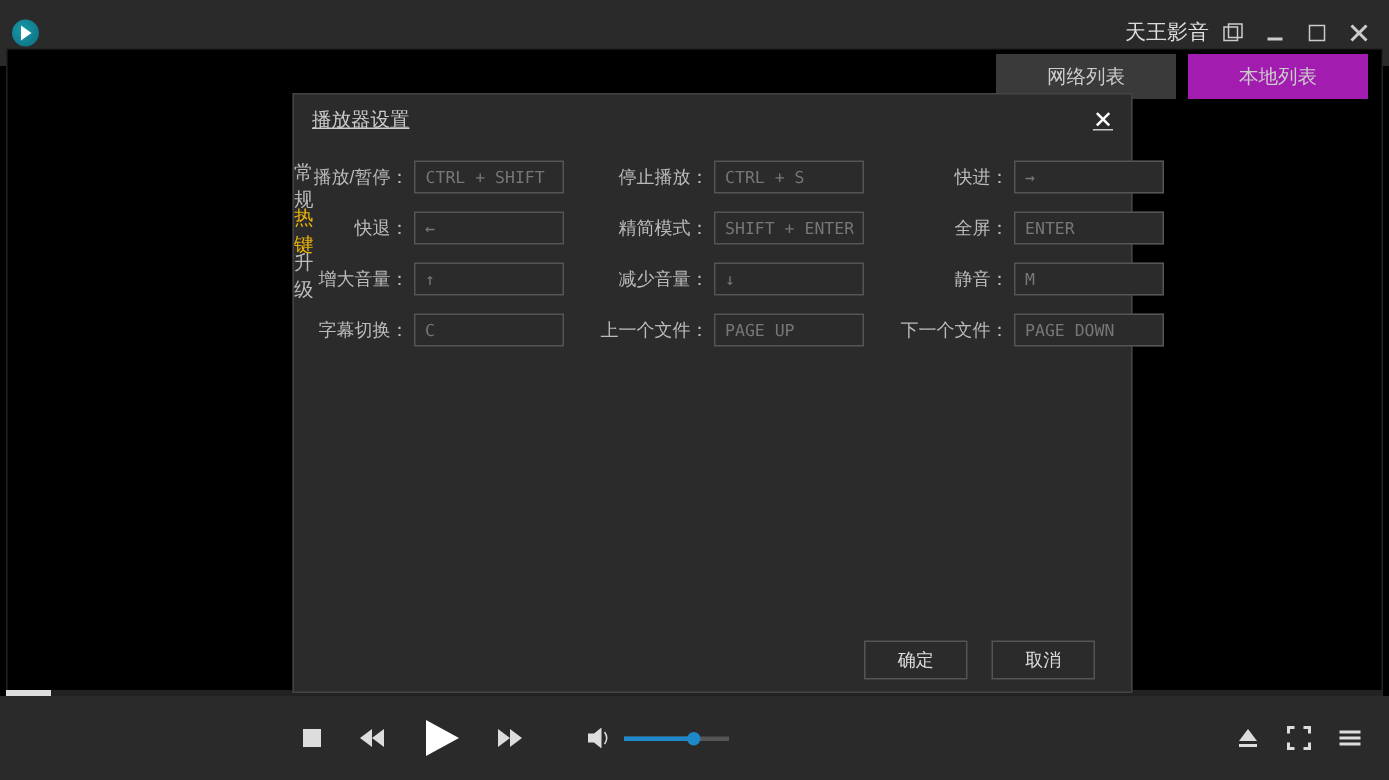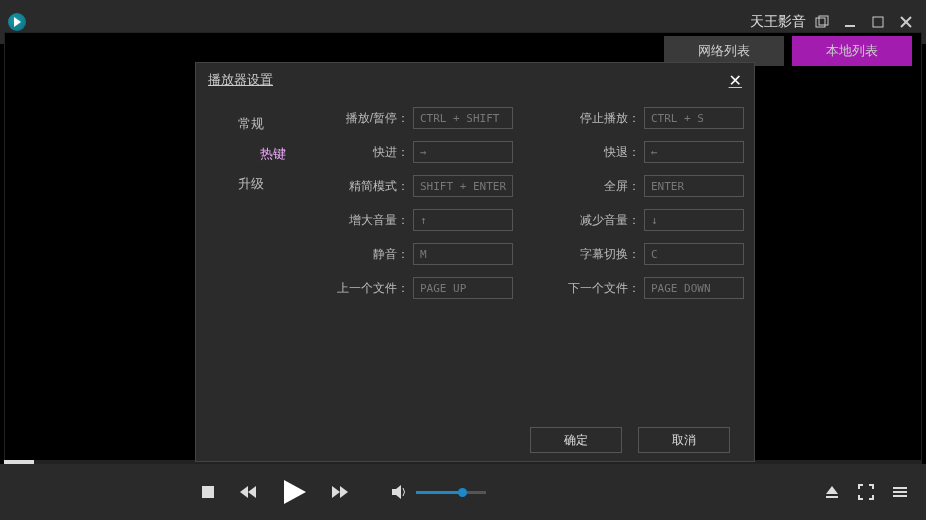--- a/index.html
+++ b/index.html
@@ -30,28 +30,28 @@
 .vol-track .fill { position: absolute; left: 0; top: 0; height: 3px; width: 45px; background: #1e88c8; }
 .vol-track .thumb { position: absolute; left: 42px; top: -3px; width: 9px; height: 9px; border-radius: 50%; background: #1e88c8; }
 
 
 .dialog { position: absolute; left: 195px; top: 62px; width: 560px; height: 400px; background: #2b2b2b; border: 1px solid #444; color: #ccc; }
 .dialog-title { height: 34px; display: flex; align-items: center; padding: 0 12px; font-size: 13px; text-decoration: underline; }
 .dialog-title .close { margin-left: auto; cursor: pointer; font-size: 16px; color: #fff; }
 .dialog-body { display: flex; height: 320px; }
 .sidebar { width: 110px; padding-top: 12px; }
 .sidebar .item { height: 30px; display: flex; align-items: center; justify-content: center; font-size: 13px; color: #bbb; cursor: pointer; }
-.sidebar .item.active { color: #f0abfc; padding-left: 44px; }
+.sidebar .item.active { color: #eab308; }
 .panel { flex: 1; padding: 10px 10px 0 0; }
-.rows { display: grid; grid-template-columns: 1fr 1fr; column-gap: 24px; row-gap: 12px; }
+.rows { display: grid; grid-template-columns: 1fr 1fr 1fr; column-gap: 24px; row-gap: 12px; }
 .cell { display: flex; align-items: center; justify-content: flex-end; }
 .cell label { font-size: 12px; color: #bbb; margin-right: 4px; white-space: nowrap; }
 .cell .inp { width: 100px; height: 22px; background: #2b2b2b; border: 1px solid #555; color: #777; font-size: 11px; padding: 0 6px; font-family: monospace; }
 .dialog-footer { height: 46px; display: flex; align-items: center; justify-content: flex-end; gap: 16px; padding-right: 24px; }
-.dlg-btn { width: 92px; height: 26px; background: #2b2b2b; border: 1px solid #555; color: #ddd; font-size: 12px; cursor: pointer; }
+.dlg-btn { width: 69px; height: 26px; background: #2b2b2b; border: 1px solid #555; color: #ddd; font-size: 12px; cursor: pointer; }
 
 svg { display: block; }
 </style>
 </head>
 <body>
 
 <div class="titlebar">
   <div class="logo"></div>
   <div class="title">天王影音</div>
   <div class="winbtn">

